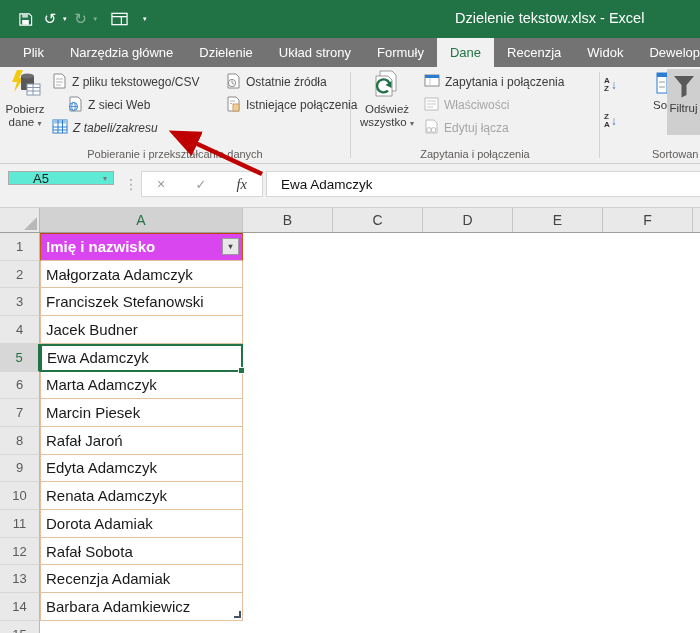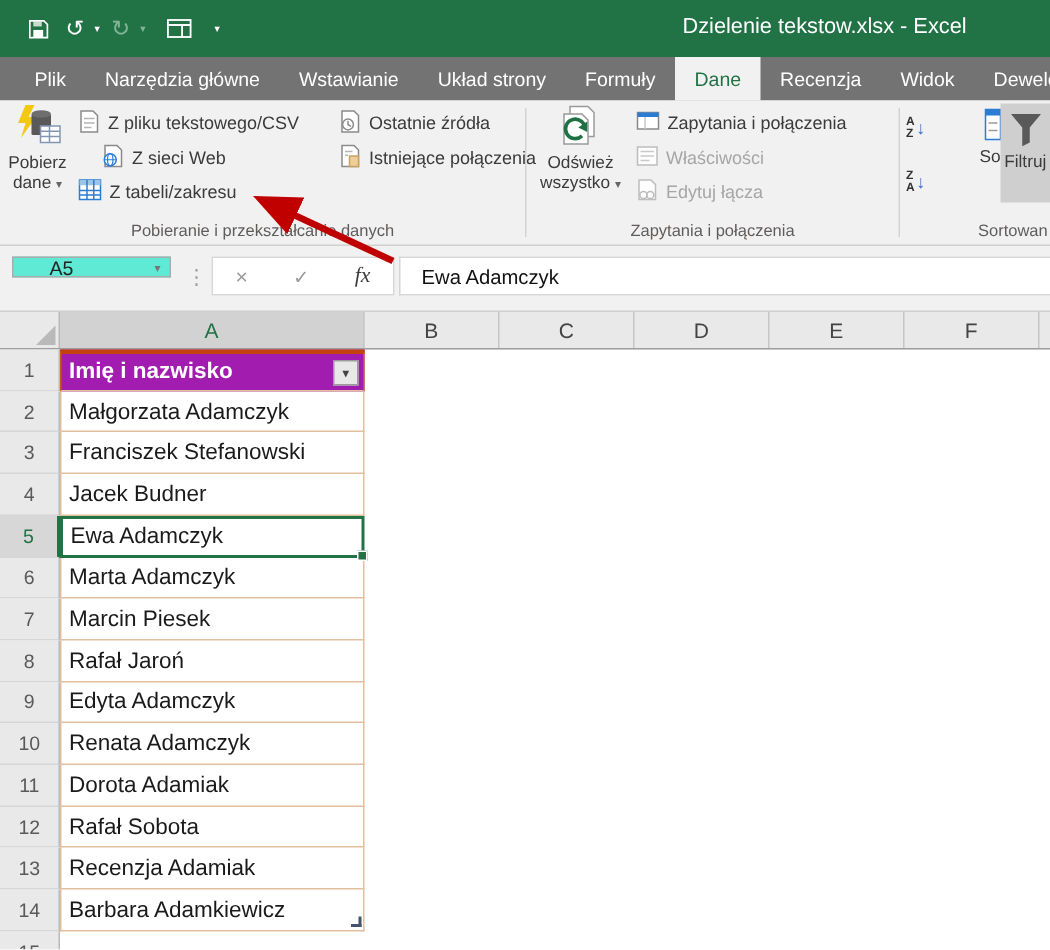--- a/index.html
+++ b/index.html
@@ -51,21 +51,21 @@
   .corner { width:40px; position:relative; border-right:1px solid #b9b9b9; }
   .corner .tri { position:absolute; right:2px; bottom:2px; width:0; height:0; border-bottom:13px solid #b9b9b9; border-left:13px solid transparent; }
   .colh { display:flex; align-items:center; justify-content:center; font-size:14px; color:#444; border-right:1px solid #c6c6c6; }
   .colh.cola { width:203px; background:#d2d2d2; color:#217346; }
   .colh.std { width:90px; }
   .colh.sliver { width:7px; border-right:none; }
   .grow { display:flex; height:27.71px; }
   .rowh { width:40px; background:#e9e9e9; border-right:1px solid #b9b9b9; border-bottom:1px solid #d6d6d6; display:flex; align-items:center; justify-content:center; font-size:13px; color:#5a5a5a; flex:none; }
   .rowh.sel { background:#d7d7d7; color:#217346; border-right:2px solid #217346; }
   .cellA { width:203px; flex:none; border-left:1px solid #e2bf9d; border-right:1px solid #e2bf9d; border-bottom:1px solid #e2bf9d; display:flex; align-items:center; padding-left:5px; font-size:15px; color:#1a1a1a; position:relative; white-space:nowrap; overflow:visible; }
-  .cellA.hdr { background:#a21caf; border-top:3px solid #c2410c; border-left-color:#C55A11; border-right-color:#C55A11; color:#fff; font-weight:bold; }
+  .cellA.hdr { background:#d946ef; border-top:1px solid #c2410c; border-left-color:#C55A11; border-right-color:#C55A11; color:#fff; font-weight:bold; }
   .cellA.selcell { border:2px solid #217346; z-index:2; }
   .fillhandle { position:absolute; right:-4px; bottom:-4px; width:7px; height:7px; background:#217346; border:1px solid #fff; z-index:3; }
   .filterbtn { position:absolute; right:3px; top:4px; width:17px; height:17px; background:#e8e8e8; border:1px solid #9b9b9b; display:flex; align-items:center; justify-content:center; font-size:8px; color:#444; }
   .tablecorner { position:absolute; right:1px; bottom:2px; width:7px; height:7px; border-right:2px solid #44546a; border-bottom:2px solid #44546a; }
 
   .arrowoverlay { position:absolute; inset:0; z-index:99; pointer-events:none; }
 </style>
 </head>
 <body>
 
@@ -92,21 +92,21 @@
           </svg>
       </span>
       <span class="qcaret" style="margin-left:10px;">▾</span>
     </div>
     <div class="wintitle">Dzielenie tekstow.xlsx - Excel</div>
   </div>
 
   <div class="tabbar">
     <div class="tab">Plik</div>
     <div class="tab">Narzędzia główne</div>
-    <div class="tab">Wstawianie</div>
+    <div class="tab">Dzielenie</div>
     <div class="tab">Układ strony</div>
     <div class="tab">Formuły</div>
     <div class="tab active">Dane</div>
     <div class="tab">Recenzja</div>
     <div class="tab">Widok</div>
     <div class="tab">Deweloper</div>
   </div>
 
   <div class="ribbon">
 
@@ -137,21 +137,21 @@
     </div>
     <div class="smallbtn" style="left:68px; top:28px;">
       <span><svg width="15" height="16" viewBox="0 0 15 16">
             <path d="M2 1h8l3 3v11H2z" fill="#fff" stroke="#8a8a8a"></path>
             <circle cx="5.5" cy="10.5" r="4" fill="#fff" stroke="#2b7cd3"></circle>
             <ellipse cx="5.5" cy="10.5" rx="1.8" ry="4" fill="none" stroke="#2b7cd3" stroke-width=".8"></ellipse>
             <line x1="1.5" y1="10.5" x2="9.5" y2="10.5" stroke="#2b7cd3" stroke-width=".8"></line>
           </svg></span>
       <span>Z sieci Web</span>
     </div>
-    <div class="smallbtn" style="left:52px; top:51px;">
+    <div class="smallbtn" style="left:52px; top:51px;font-style:italic;">
       <span><svg width="16" height="15" viewBox="0 0 16 15">
             <rect x="1" y="1" width="14" height="13" fill="#fff" stroke="#2b7cd3"></rect>
             <rect x="1" y="1" width="14" height="3.5" fill="#9dc3e6"></rect>
             <line x1="1" y1="8" x2="15" y2="8" stroke="#2b7cd3"></line>
             <line x1="1" y1="11" x2="15" y2="11" stroke="#2b7cd3"></line>
             <line x1="6" y1="1" x2="6" y2="14" stroke="#2b7cd3"></line>
             <line x1="10.5" y1="1" x2="10.5" y2="14" stroke="#2b7cd3"></line>
           </svg></span>
       <span>Z tabeli/zakresu</span>
     </div>

